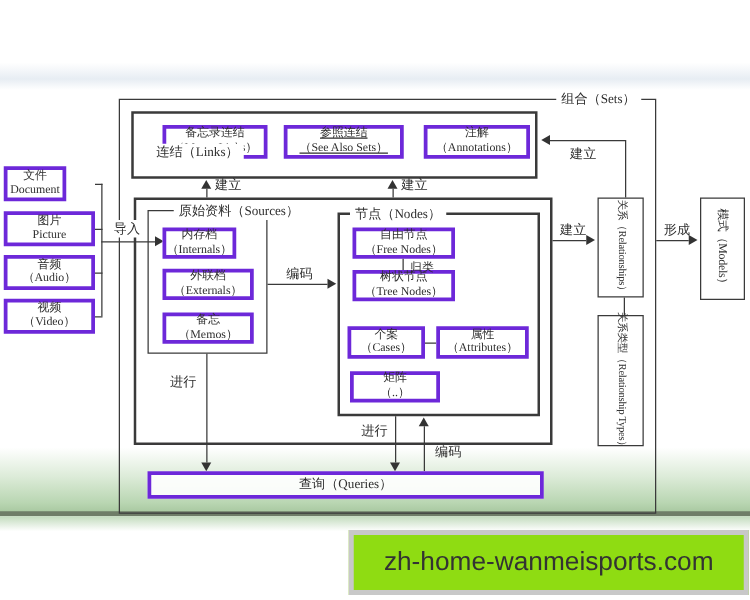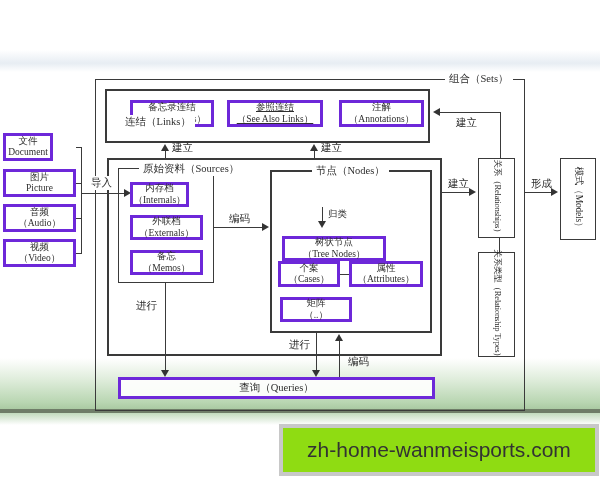--- a/index.html
+++ b/index.html
@@ -42,21 +42,21 @@
 
   <div class="group g2" style="left:107px;top:158px;width:335px;height:198px;"></div>
 
   <div class="group g2" style="left:105px;top:89px;width:325px;height:54px;"></div>
   <div class="box" style="left:130px;top:100px;width:84px;height:27px;">
     <span>备忘录连结</span>
     <span>（Memo Links）</span>
   </div>
   <div class="box" style="left:227px;top:100px;width:96px;height:27px;text-decoration:underline;">
     <span>参照连结</span>
-    <span>（See Also Links）</span>
+    <span>（See Also Sets）</span>
   </div>
   <div class="box" style="left:339px;top:100px;width:85px;height:27px;">
     <span>注解</span>
     <span>（Annotations）</span>
   </div>
 
   <div class="box" style="left:3px;top:133px;width:50px;height:28px;">
     <span>文件</span>
     <span>Document</span>
   </div>
@@ -92,23 +92,27 @@
   </div>
   <div class="box" style="left:130px;top:250px;width:73px;height:25px;">
     <span>备忘</span>
     <span>（Memos）</span>
   </div>
 
   <div class="hline" style="left:214px;top:227px;width:48px;"></div>
   <div class="ah ah-right" style="left:262px;top:223px;"></div>
 
   <div class="group g2" style="left:270px;top:170px;width:162px;height:163px;"></div>
+  <div class="box" style="left:282px;top:182px;width:82px;height:25px;">
+    <span>自由节点</span>
+    <span>（Free Nodes）</span>
+  </div>
   <div class="vline" style="left:322px;top:207px;height:14px;"></div>
   <div class="ah ah-down" style="left:318px;top:221px;"></div>
-  <div class="box" style="left:282px;top:236px;width:104px;height:25px;">
+  <div class="box" style="left:282px;top:216px;width:82px;height:25px;">
     <span>树状节点</span>
     <span>（Tree Nodes）</span>
   </div>
   <div class="box" style="left:278px;top:261px;width:62px;height:26px;">
     <span>个案</span>
     <span>（Cases）</span>
   </div>
   <div class="hline" style="left:340px;top:274px;width:9px;"></div>
   <div class="box" style="left:280px;top:297px;width:72px;height:25px;">
     <span>矩阵</span>
@@ -149,21 +153,21 @@
   <div class="ah ah-left" style="left:433px;top:108px;"></div>
   <div class="hline" style="left:525px;top:192px;width:26px;"></div>
   <div class="ah ah-right" style="left:551px;top:188px;"></div>
   <div class="vbox" style="left:560px;top:158px;width:36px;height:82px;">
     <span class="vtext" style="font-size:9.5px;">模式（Models）</span>
   </div>
 
   <div class="glabel" style="left:445px;top:72px;">组合（Sets）</div>
   <div class="glabel" style="left:121px;top:83px;margin-top:32px;">连结（Links）</div>
   <div class="glabel" style="left:139px;top:162px;">原始资料（Sources）</div>
-  <div class="glabel" style="left:312px;top:164px;text-align:center;">节点（Nodes）</div>
+  <div class="glabel" style="left:280px;top:164px;text-align:center;">节点（Nodes）</div>
 
   <div class="elabel wbg" style="left:89px;top:176px;">导入</div>
   <div class="elabel" style="left:172px;top:141px;">建立</div>
   <div class="elabel" style="left:321px;top:141px;">建立</div>
   <div class="elabel" style="left:229px;top:212px;">编码</div>
   <div class="elabel" style="left:328px;top:208px;font-size:9.5px;">归类</div>
   <div class="elabel" style="left:136px;top:299px;">进行</div>
   <div class="elabel" style="left:289px;top:338px;">进行</div>
   <div class="elabel" style="left:348px;top:355px;">编码</div>
   <div class="elabel" style="left:448px;top:177px;">建立</div>

